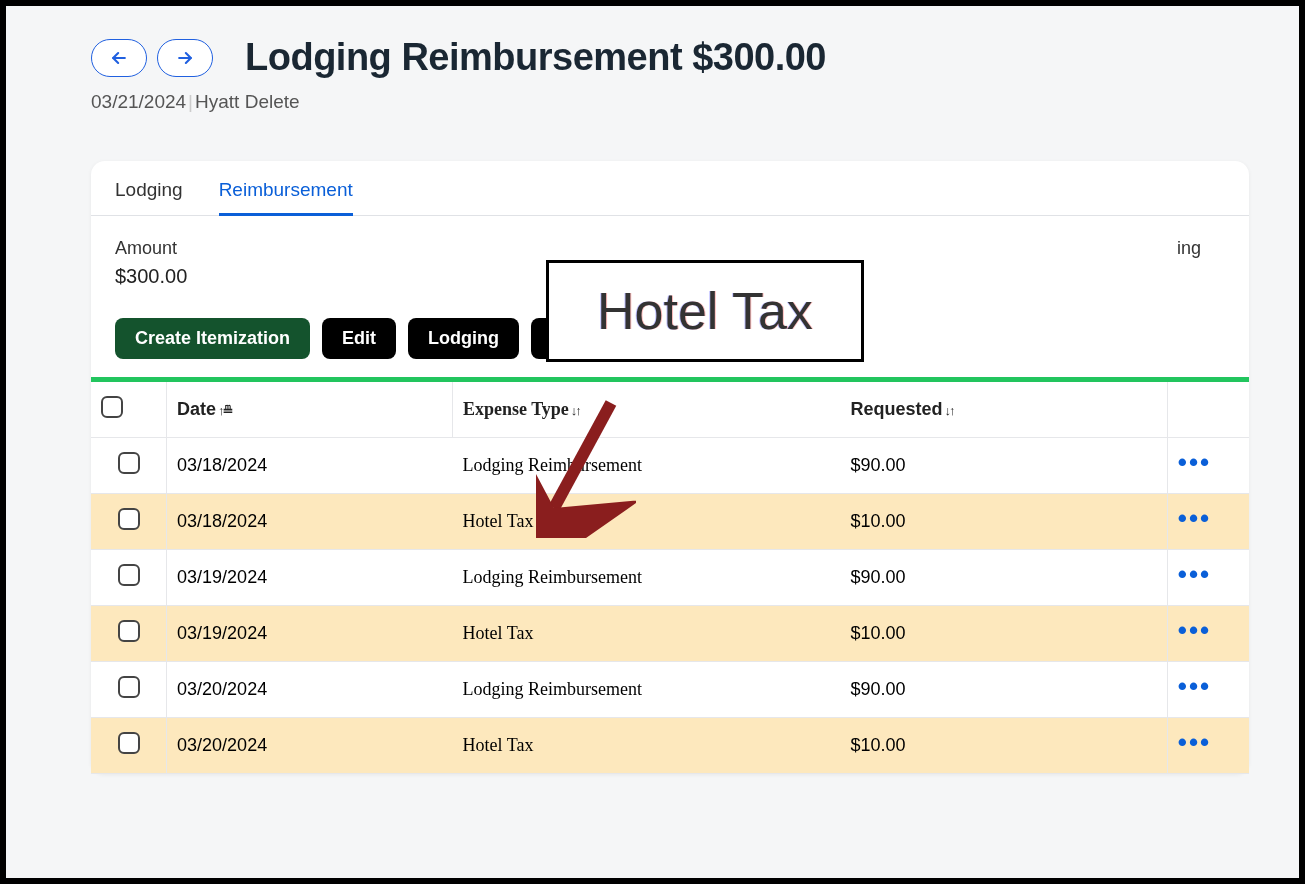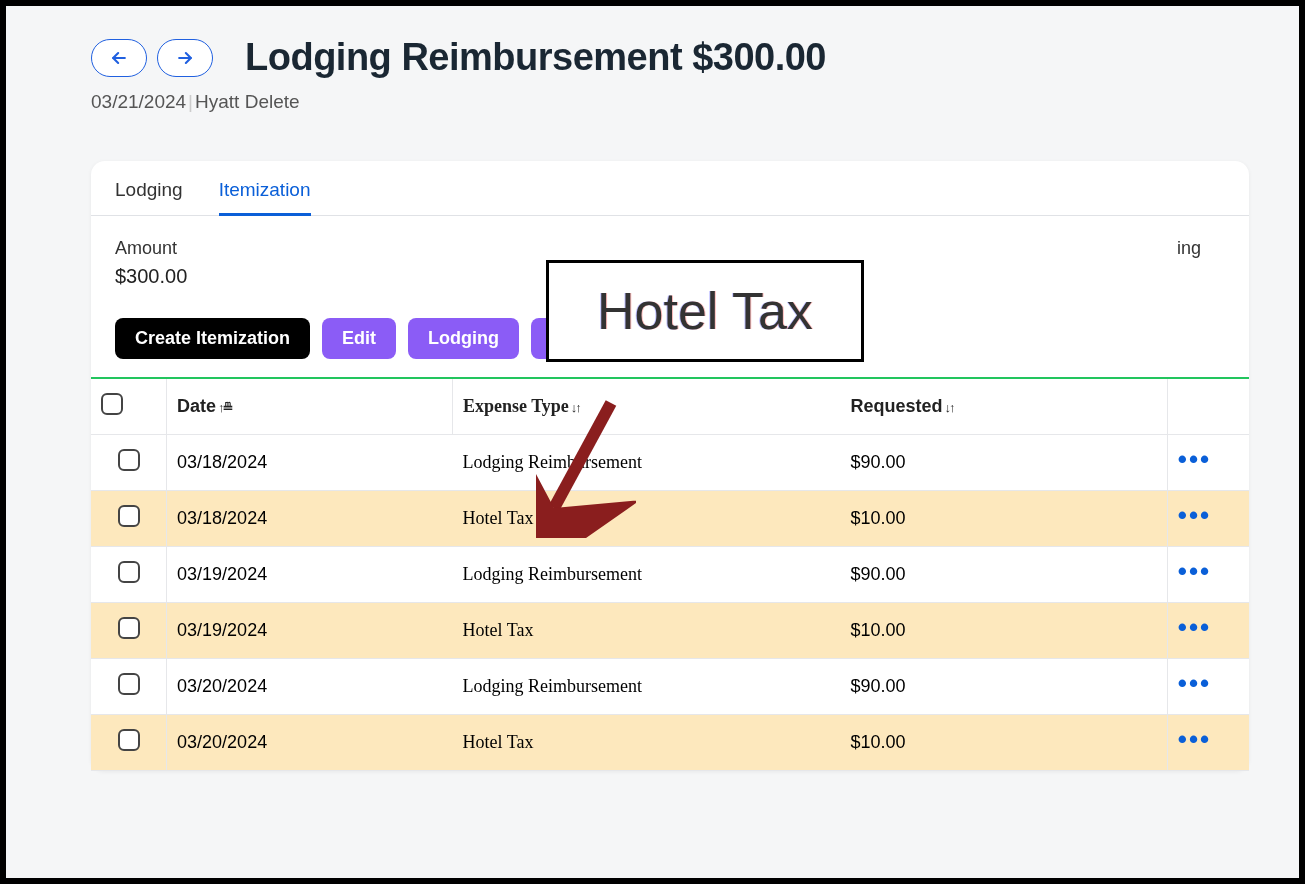--- a/index.html
+++ b/index.html
@@ -125,36 +125,36 @@
   }
   .btn {
     border: none;
     border-radius: 8px;
     font-size: 18px;
     font-weight: 600;
     padding: 10px 20px;
     cursor: pointer;
     color: #fff;
   }
-  .btn-primary { background: #000000; }
-  .btn-disabled { background: #8b5cf6; cursor: default; }
+  .btn-primary { background: #14532d; }
+  .btn-disabled { background: #000000; cursor: default; }
   .table {
     width: 100%;
     border-collapse: collapse;
   }
   .table th, .table td {
     text-align: left;
     font-size: 18px;
     padding: 14px 10px;
     border-bottom: 1px solid #e6e7ea;
   }
   .table th {
     font-weight: 700;
     color: #222;
-    border-top: 2px solid #22c55e;
+    border-top: 5px solid #22c55e;
   }
   .col-check { width: 74px; text-align: center; }
   .col-date { width: 280px; padding-left: 10px;}
   .col-type { width: 380px; font-family: Liberation Serif, serif; }
   .col-req { width: 320px; }
   .col-actions { width: 80px; text-align: center; border-left: 1px solid #e6e7ea;}
   .table th.col-check, .table th.col-date { border-right: 1px solid #e6e7ea; }
   .table td.col-check, .table td.col-date-cell { }
   th.col-date { border-right: none;}
   .vline-date { border-right: 1px solid #e6e7ea; }
@@ -230,21 +230,21 @@
     <div class="subheader">
       <span>03/21/2024</span>
       <span class="sub-divider">|</span>
       <span>Hyatt Delete</span>
     </div>
 
     <div class="card">
 
       <div class="tabs">
         <div class="tab">Lodging</div>
-        <div class="tab active">Itemization</div>
+        <div class="tab active">Reimbursement</div>
       </div>
 
       <div class="summary-row">
         <div class="summary-col">
           <div class="summary-label">Amount</div>
           <div class="summary-value">$300.00</div>
         </div>
         <div class="summary-col third">
           <div class="summary-label">ing</div>
         </div>

